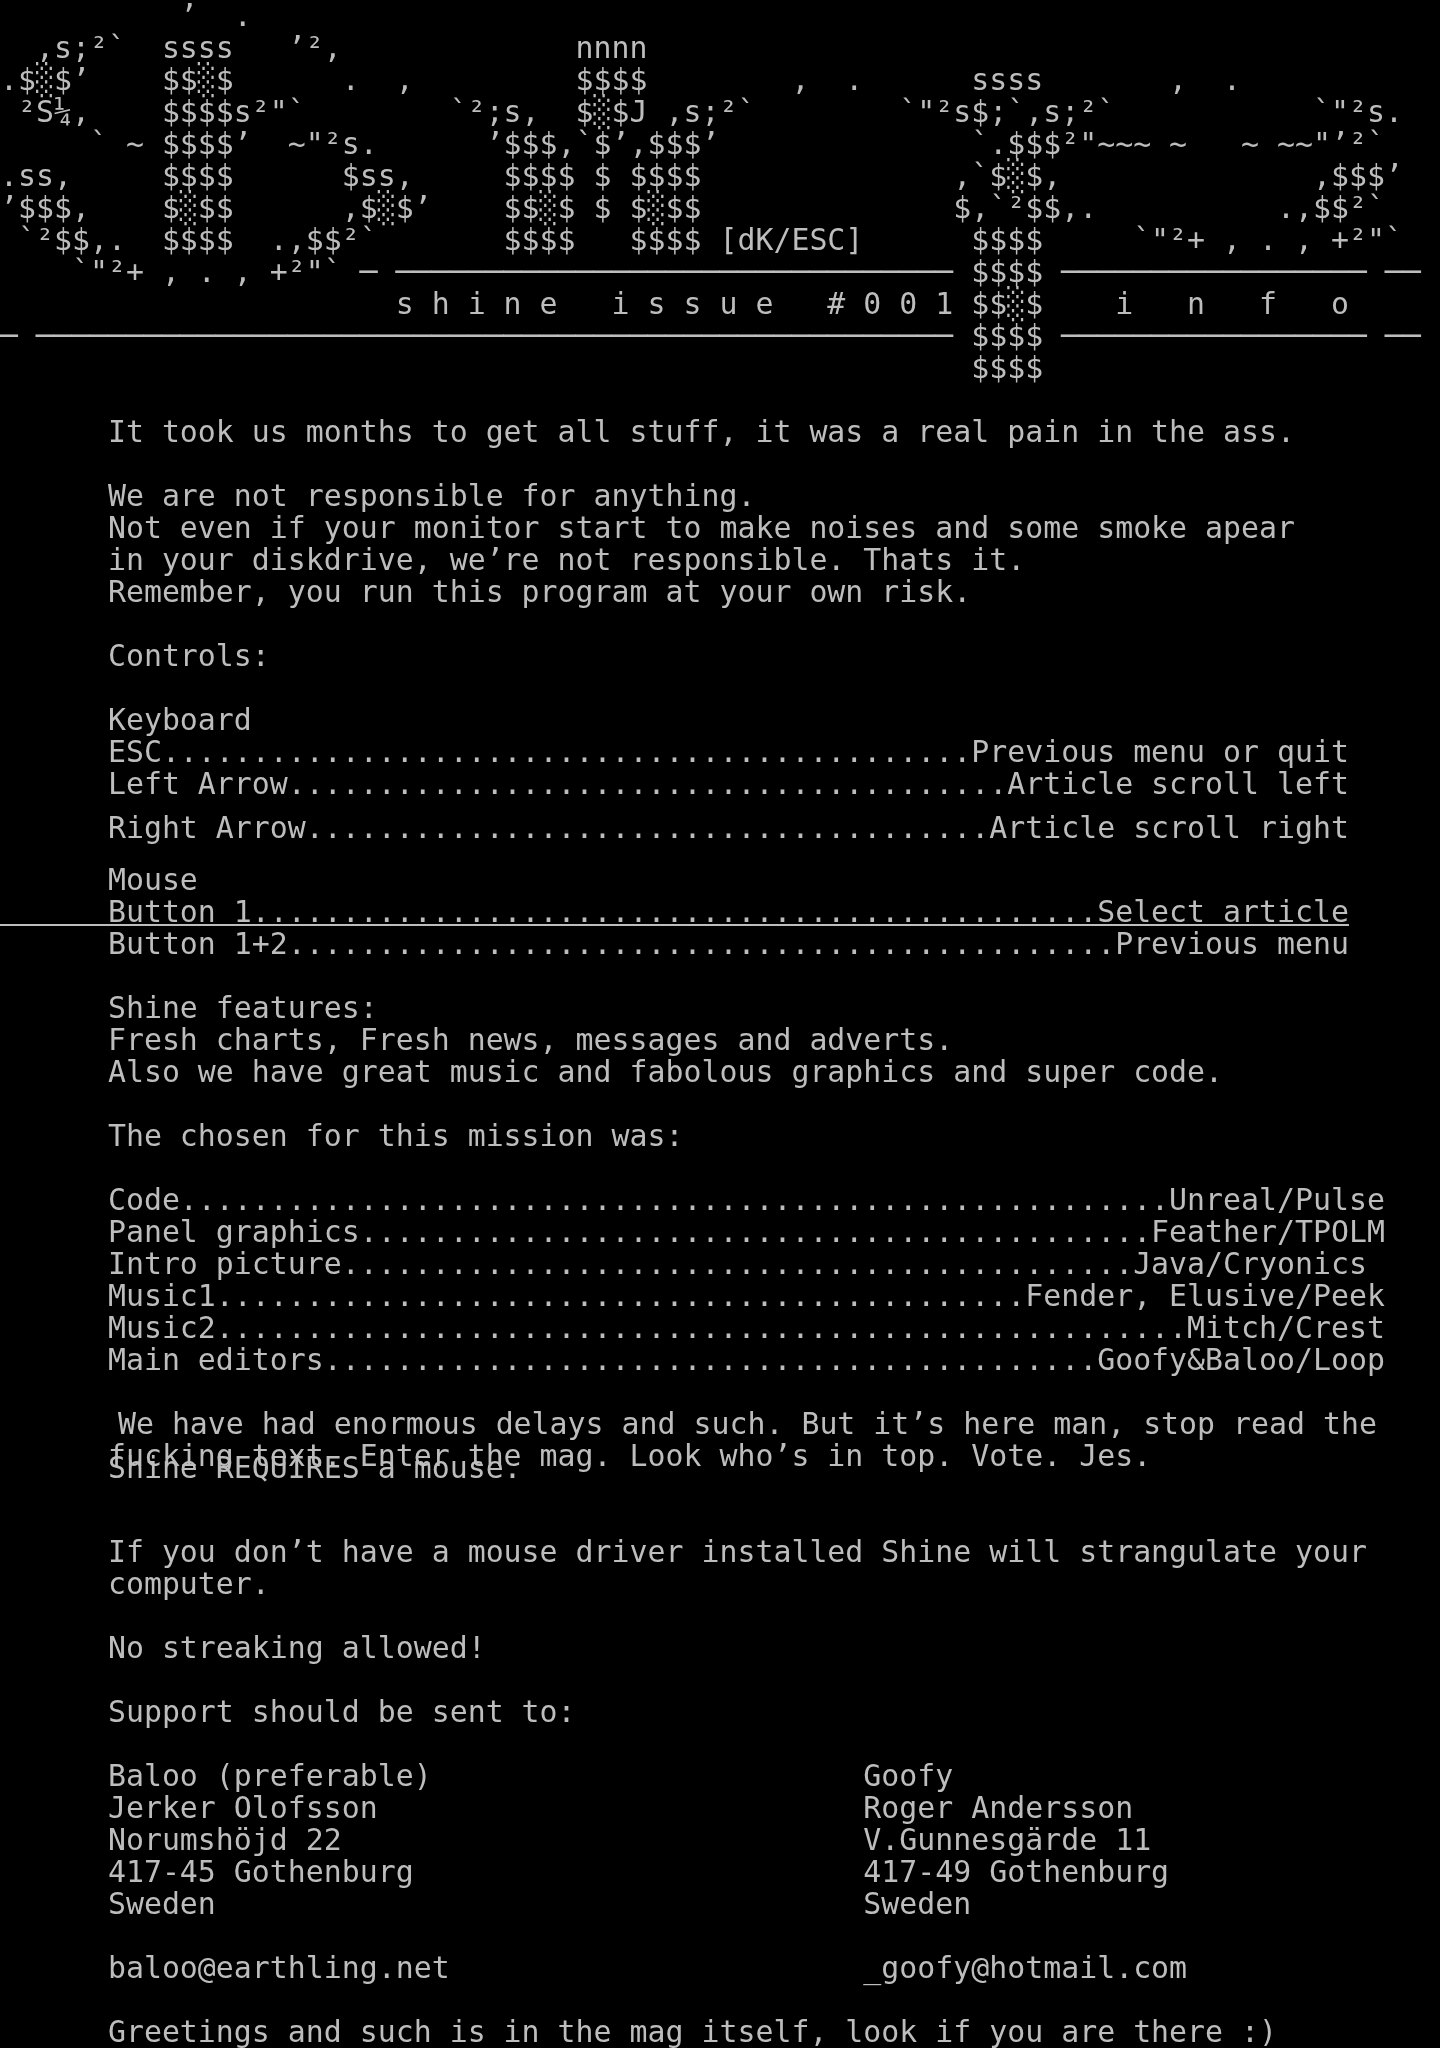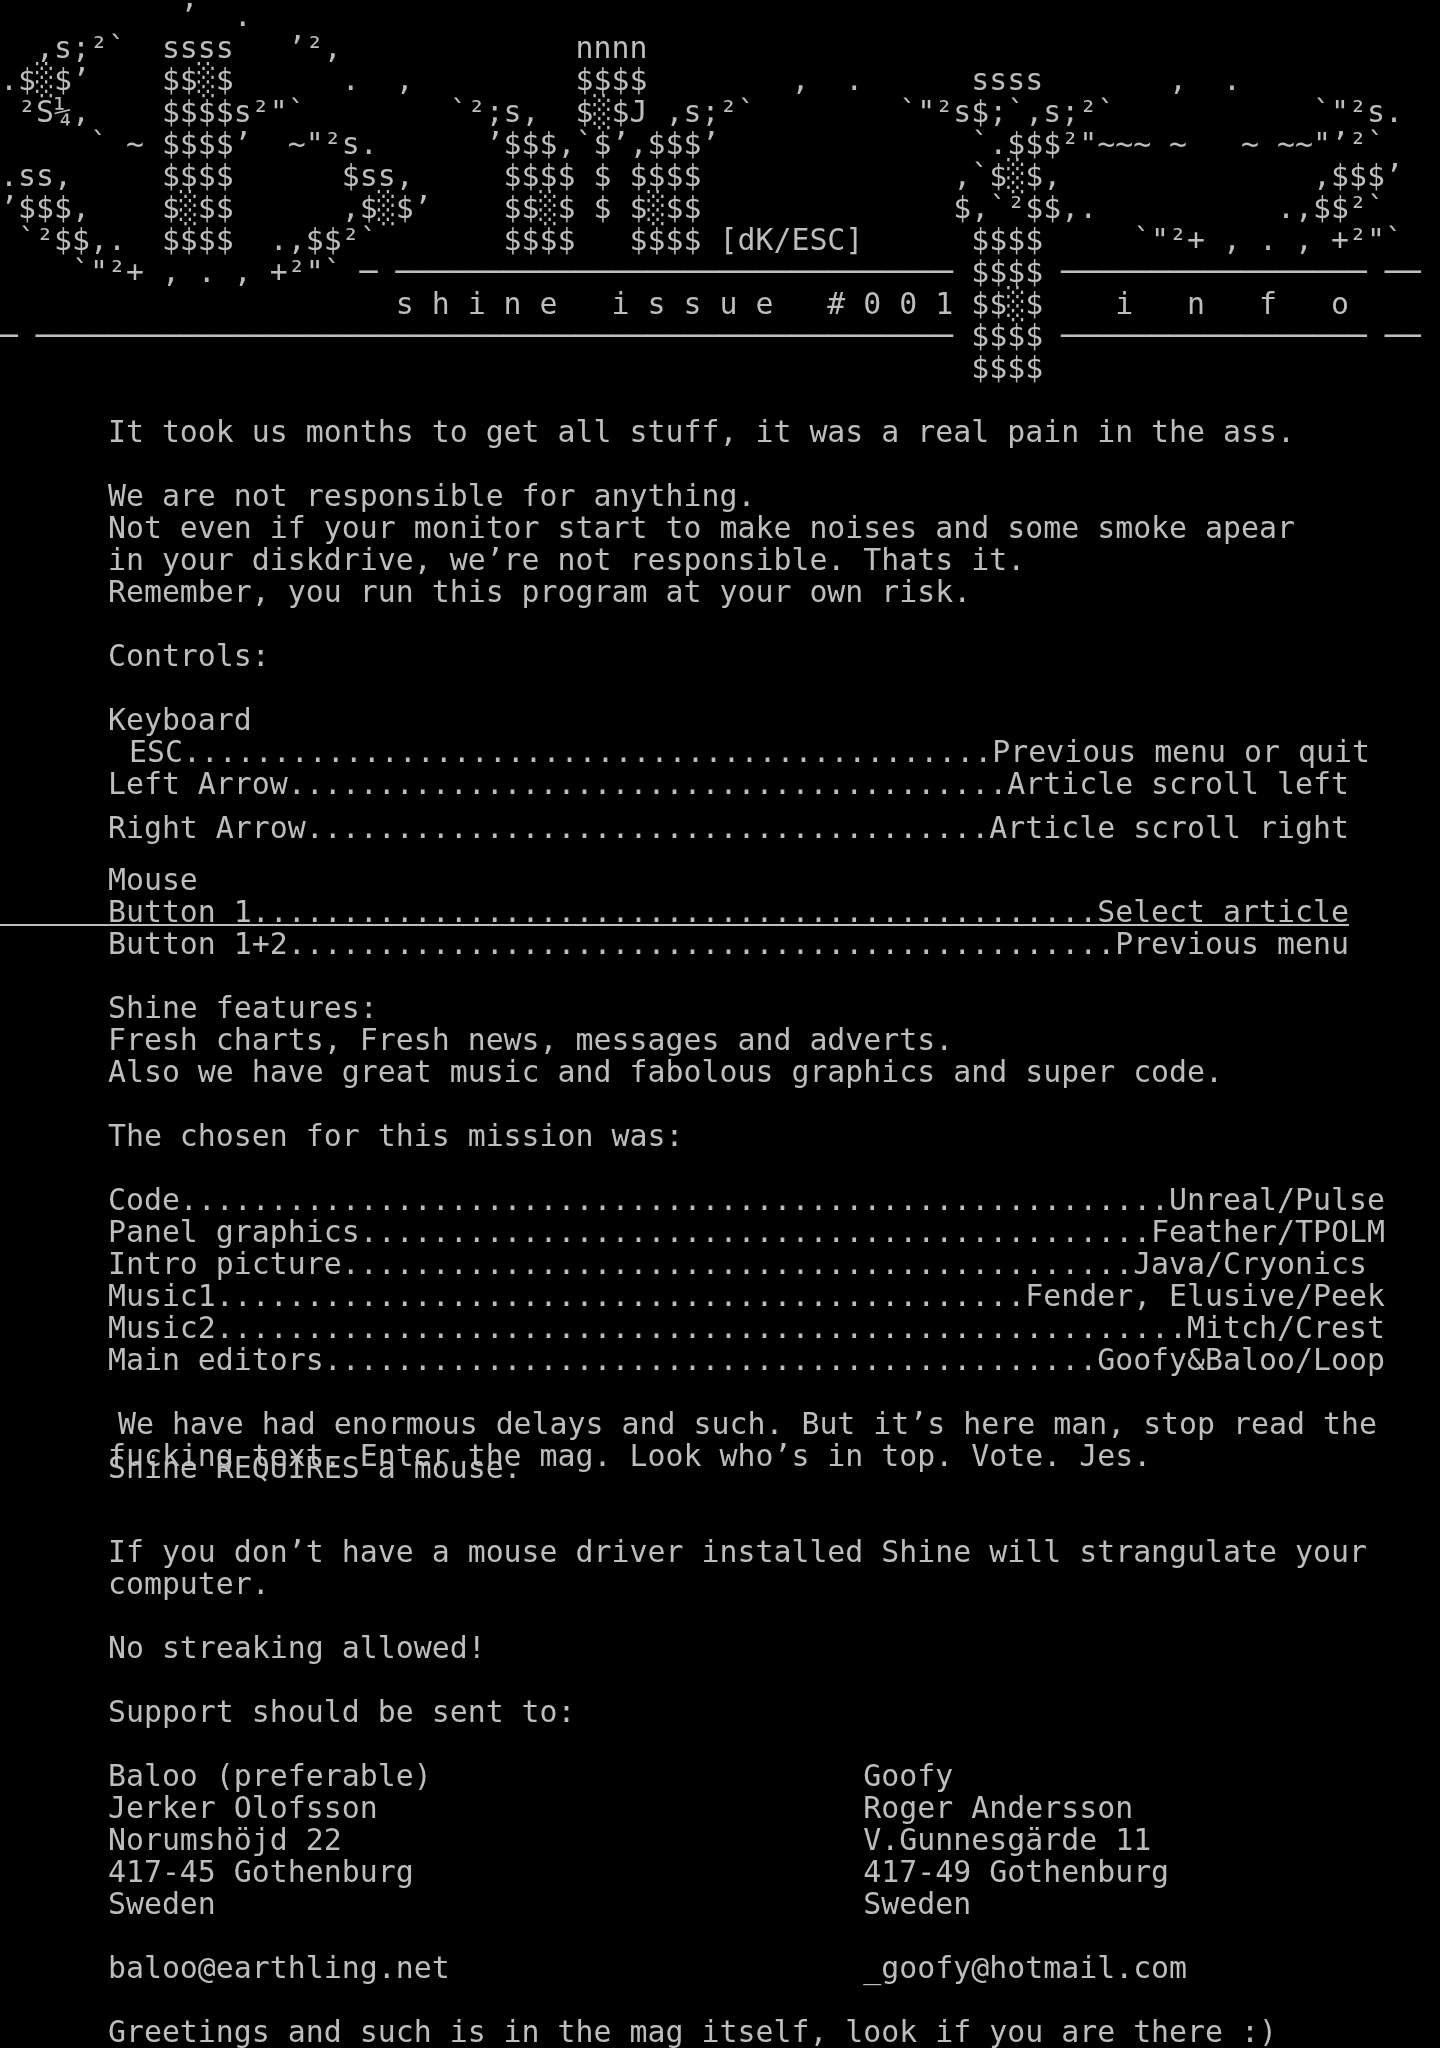--- a/index.html
+++ b/index.html
@@ -43,21 +43,21 @@
     <div class="screen-line" style="top: 288px;">                      s h i n e   i s s u e   # 0 0 1 $$░$    i   n   f   o</div>
     <div class="screen-line" style="top: 320px;">─ ─────────────────────────────────────────────────── $$$$ ───────────────── ──</div>
     <div class="screen-line" style="top: 352px;">                                                      $$$$</div>
     <div class="screen-line" style="top: 416px;">      It took us months to get all stuff, it was a real pain in the ass.</div>
     <div class="screen-line" style="top: 480px;">      We are not responsible for anything.</div>
     <div class="screen-line" style="top: 512px;">      Not even if your monitor start to make noises and some smoke apear</div>
     <div class="screen-line" style="top: 544px;">      in your diskdrive, we’re not responsible. Thats it.</div>
     <div class="screen-line" style="top: 576px;">      Remember, you run this program at your own risk.</div>
     <div class="screen-line" style="top: 640px;">      Controls:</div>
     <div class="screen-line" style="top: 704px;">      Keyboard</div>
-    <div class="screen-line" style="top: 736px; padding-left: 21px;">      ESC.............................................Previous menu or quit</div>
+    <div class="screen-line" style="top: 736px;">      ESC.............................................Previous menu or quit</div>
     <div class="screen-line" style="top: 768px;">      Left Arrow........................................Article scroll left</div>
     <div class="screen-line" style="top: 812px;">      Right Arrow......................................Article scroll right</div>
     <div class="screen-line" style="top: 864px;">      Mouse</div>
     <div class="screen-line" style="top: 896px; text-decoration: underline;">      Button 1...............................................Select article</div>
     <div class="screen-line" style="top: 928px;">      Button 1+2..............................................Previous menu</div>
     <div class="screen-line" style="top: 992px;">      Shine features:</div>
     <div class="screen-line" style="top: 1024px;">      Fresh charts, Fresh news, messages and adverts.</div>
     <div class="screen-line" style="top: 1056px;">      Also we have great music and fabolous graphics and super code.</div>
     <div class="screen-line" style="top: 1120px;">      The chosen for this mission was:</div>
     <div class="screen-line" style="top: 1184px;">      Code.......................................................Unreal/Pulse</div>

